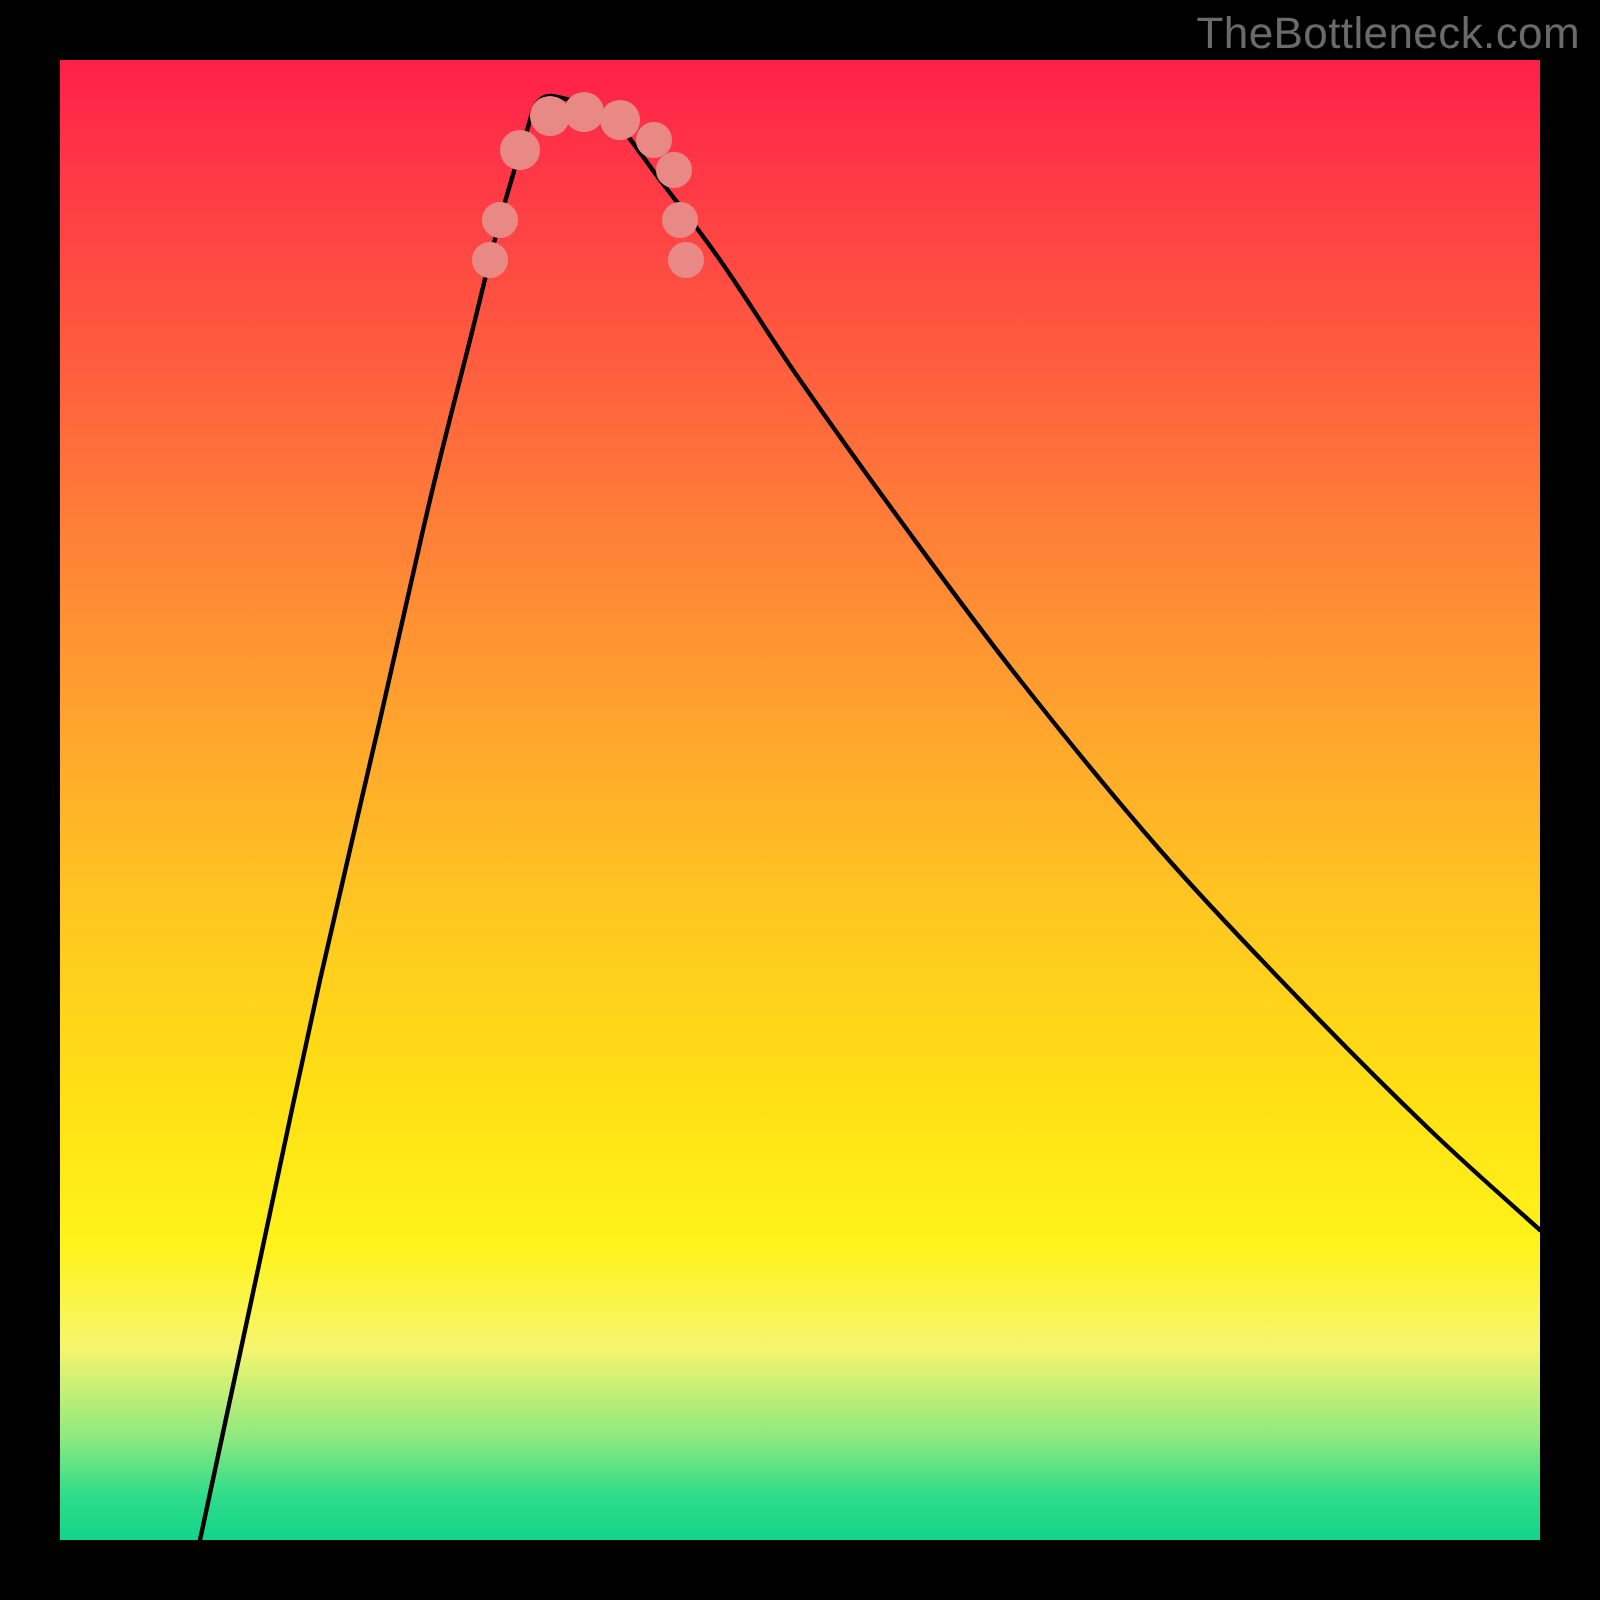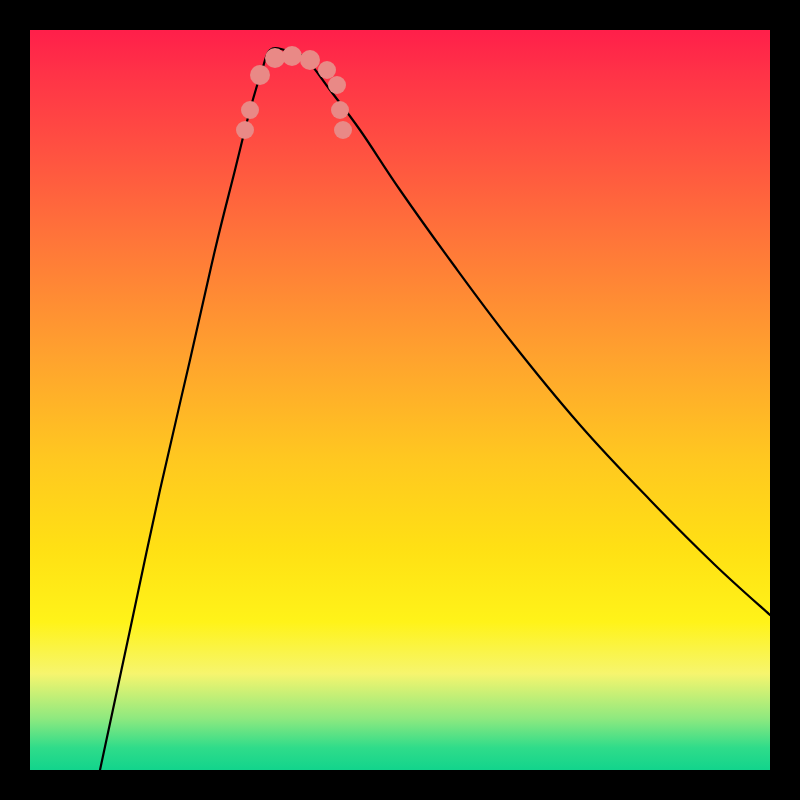--- a/index.html
+++ b/index.html
@@ -63,20 +63,21 @@
     display: block;
   }
   .dot {
     fill: #e98986;
   }
 </style>
 </head>
 <body>
 
 <div class="frame">
+  <div class="watermark">TheBottleneck.com</div>
 
   <div class="plot">
     <div class="gradient"></div>
 
     <svg class="curve-layer" viewBox="0 0 740 740" preserveAspectRatio="none">
       <path d="M 70 740 C 75.4 714.8, 89.2 650.4, 100 600 C 110.8 549.6, 119.2 508.6, 130 460 C 140.8 411.4, 150.1 373.2, 160 330 C 169.9 286.8, 176.9 254.2, 185 220 C 193.1 185.8, 198.7 165.2, 205 140 C 211.3 114.8, 215.14 98, 220 80 C 224.86 62, 228.4 50.8, 232 40 C 235.6 29.200000000000003, 235.86 23.6, 240 20 C 244.14 16.4, 248.7 18.56, 255 20 C 261.3 21.44, 266.9 20.8, 275 28 C 283.1 35.2, 290.1 47.04, 300 60 C 309.9 72.96, 317.4 82, 330 100 C 342.6 118, 353.8 136.6, 370 160 C 386.2 183.4, 400.2 203, 420 230 C 439.8 257, 456.6 280.3, 480 310 C 503.4 339.7, 524.8 366.2, 550 395 C 575.2 423.8, 595.7 444.8, 620 470 C 644.3 495.2, 663.4 514.3, 685 535 C 706.6 555.7, 730.1 576, 740 585" fill="none" stroke="#000" stroke-width="2.2" stroke-linecap="round" stroke-linejoin="round"></path>
       <g>
           <circle cx="215" cy="100" r="9" class="dot"></circle>
           <circle cx="220" cy="80" r="9" class="dot"></circle>
           <circle cx="230" cy="45" r="10" class="dot"></circle>

